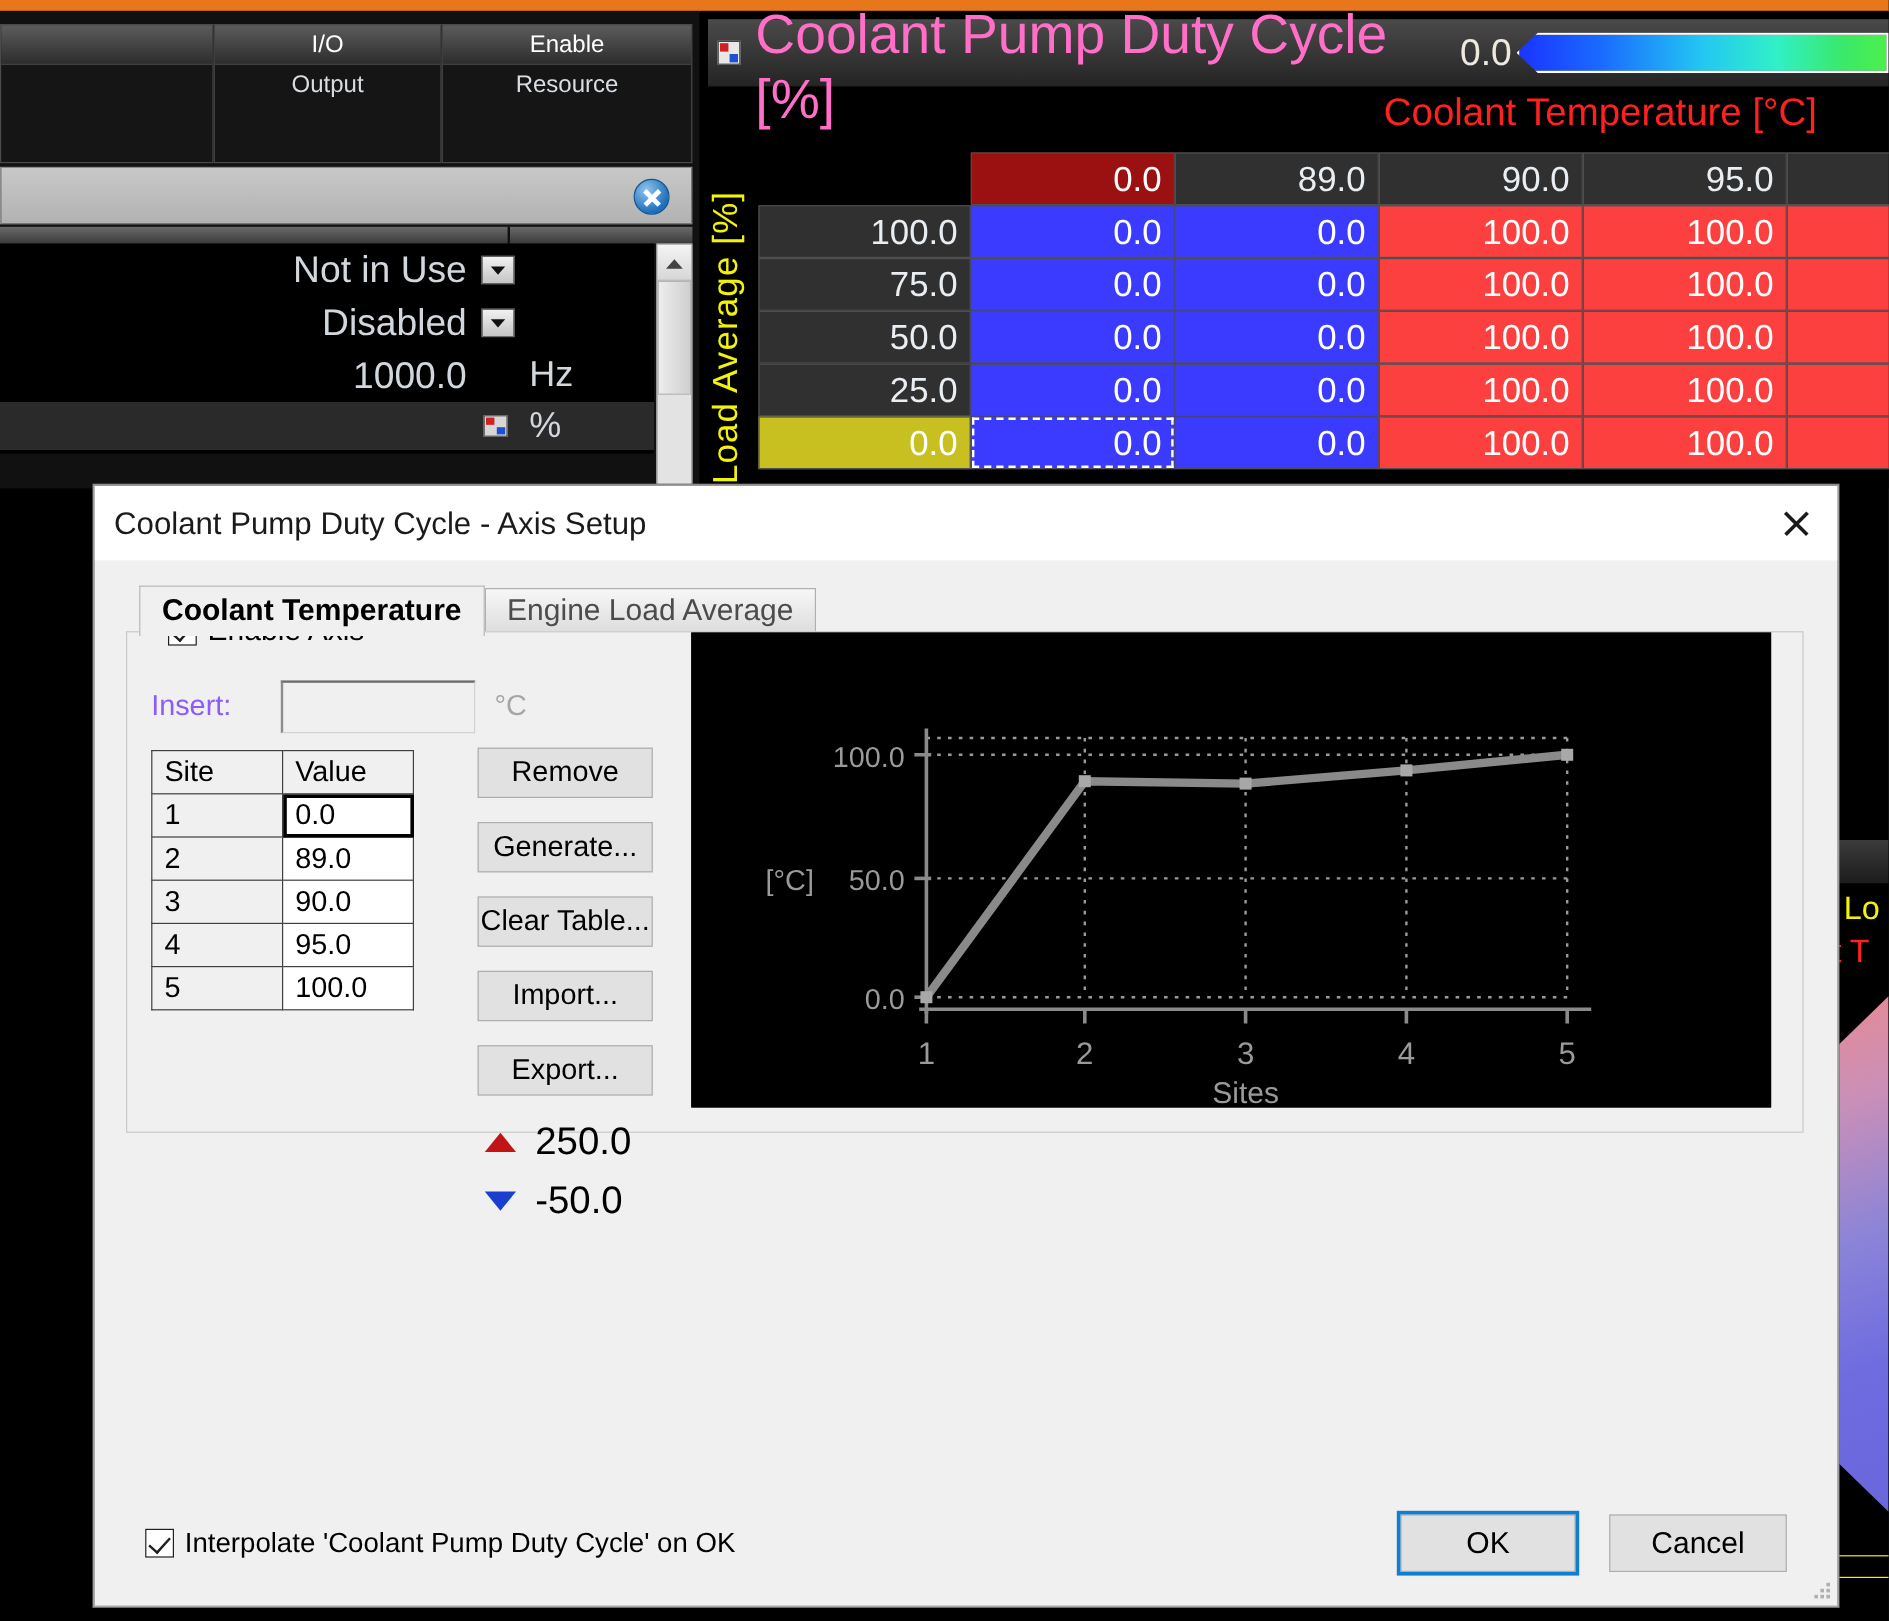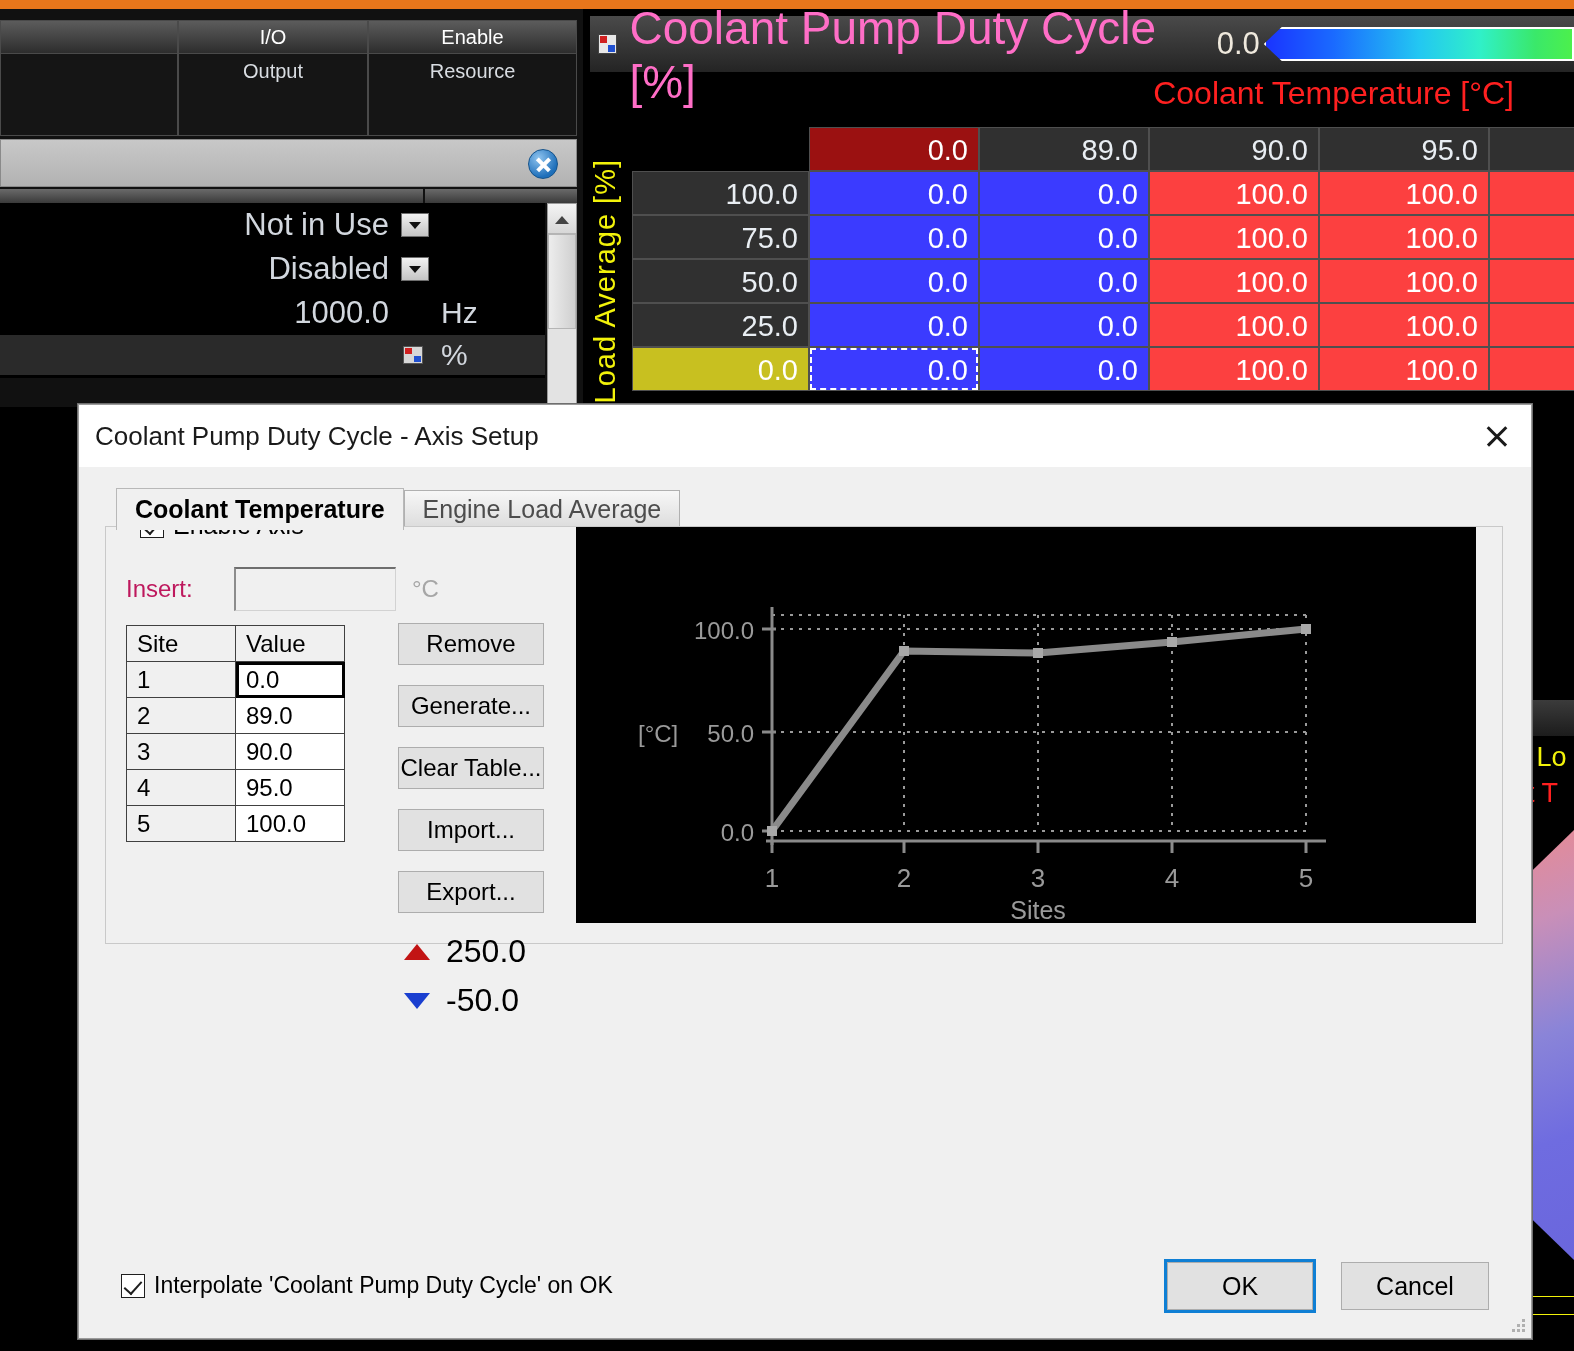--- a/index.html
+++ b/index.html
@@ -147,21 +147,21 @@
   }
   .chk { width:24px; height:24px; border:1.6px solid #1f1f1f; background:#fff; position:relative; display:inline-block; vertical-align:middle; }
   .chk.checked::after {
     content:""; position:absolute; left:6px; top:2px; width:8px; height:15px;
     border-right:2.6px solid #1f1f1f; border-bottom:2.6px solid #1f1f1f; transform:rotate(42deg);
   }
   .enable-axis-row { position:absolute; left:28px; top:-16px; background:#f0f0f0; padding:0 6px; display:flex; align-items:center; gap:9px; }
   .enable-axis-row span { font-size:25px; }
 
   .insert-row { position:absolute; left:20px; top:40px; display:flex; align-items:center; }
-  .insert-label { width:108px; color:#be185d; font-size:24px; }
+  .insert-label { width:108px; color:#8b5cf6; font-size:24px; }
   .insert-box { width:162px; height:44px; background:#f0f0f0; border:1px solid #d2d2d2; border-top:2px solid #6e6e6e; border-left:2px solid #8c8c8c; }
   .insert-unit { margin-left:16px; color:#a6a6a6; font-size:24px; }
 
   .sv-table { position:absolute; left:20px; top:98px; border-collapse:collapse; }
   .sv-table th, .sv-table td {
     border:1px solid #404040; height:36px; font-size:24px; font-weight:normal; text-align:left;
     padding:0 10px;
   }
   .sv-table th { background:#f0f0f0; width:109px; }
   .sv-table td.site { background:#f0f0f0; width:109px; }

